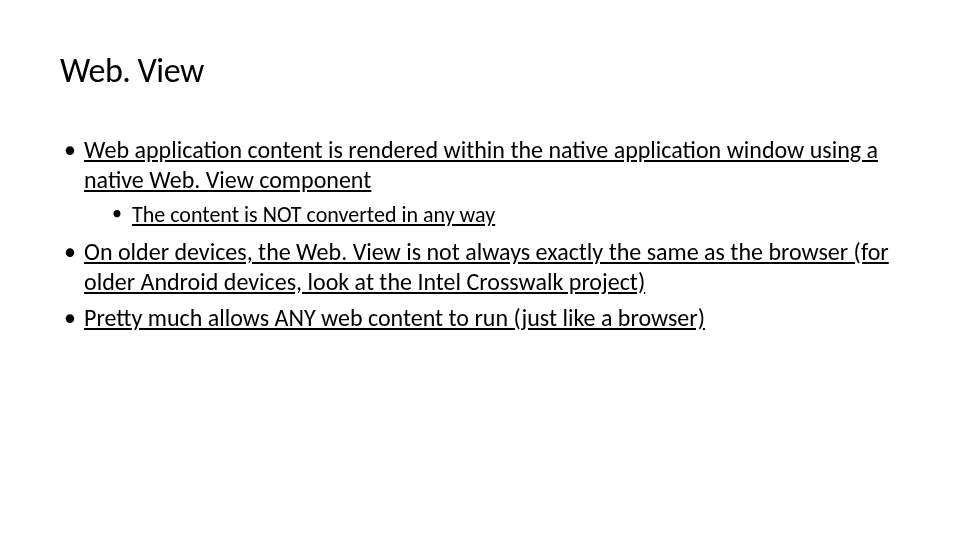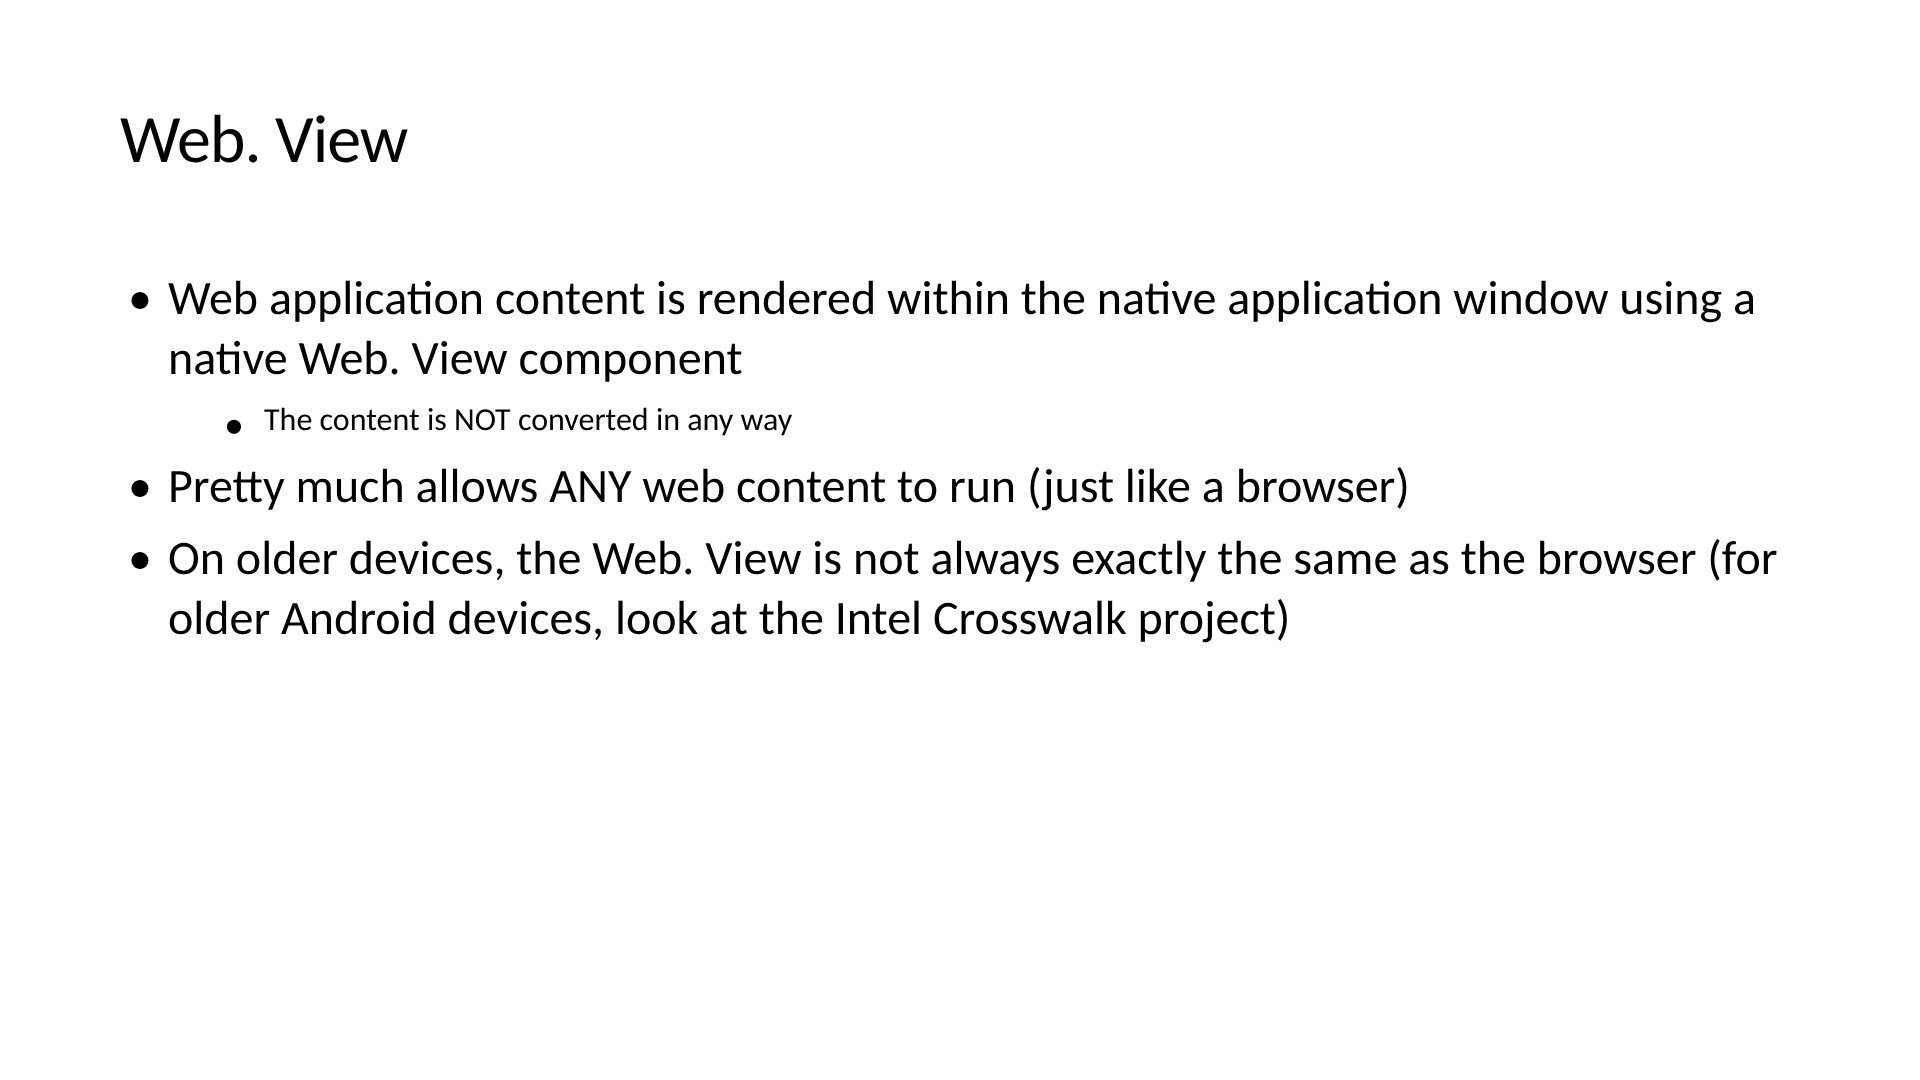--- a/index.html
+++ b/index.html
@@ -17,20 +17,21 @@
       overflow: hidden;
     }
     .slide-title {
       font-size: 34px;
       font-weight: 400;
       margin-bottom: 44px;
       letter-spacing: -0.5px;
     }
     .bullet-list {
       list-style: none;
+      text-decoration: underline;
     }
     .bullet-item {
       position: relative;
       padding-left: 24px;
       font-size: 24px;
       line-height: 1.25;
       margin-bottom: 6px;
     }
     .bullet-item::before {
       content: "•";
@@ -40,21 +41,21 @@
       font-size: 24px;
     }
     .sub-bullet-list {
       list-style: none;
       margin-top: 6px;
       margin-bottom: 8px;
     }
     .sub-bullet-item {
       position: relative;
       padding-left: 48px;
-      font-size: 16px;
+      font-size: 22px;
       line-height: 1.25;
       margin-bottom: 4px;
     }
     .sub-bullet-item::before {
       content: "•";
       position: absolute;
       left: 28px;
       top: 0;
       font-size: 20px;
     }
@@ -67,18 +68,18 @@
 <ul class="bullet-list">
   <li class="bullet-item">
     <span>Web application content is rendered within the native application window using a native Web. View component</span>
     <ul class="sub-bullet-list">
       <li class="sub-bullet-item">
         <span>The content is NOT converted in any way</span>
       </li>
     </ul>
   </li>
   <li class="bullet-item">
-    <span>Pretty much allows ANY web content to run (just like a browser)</span>
+    <span>On older devices, the Web. View is not always exactly the same as the browser (for older Android devices, look at the Intel Crosswalk project)</span>
   </li>
   <li class="bullet-item">
-    <span>On older devices, the Web. View is not always exactly the same as the browser (for older Android devices, look at the Intel Crosswalk project)</span>
+    <span>Pretty much allows ANY web content to run (just like a browser)</span>
   </li>
 </ul>
 
 </body></html>

